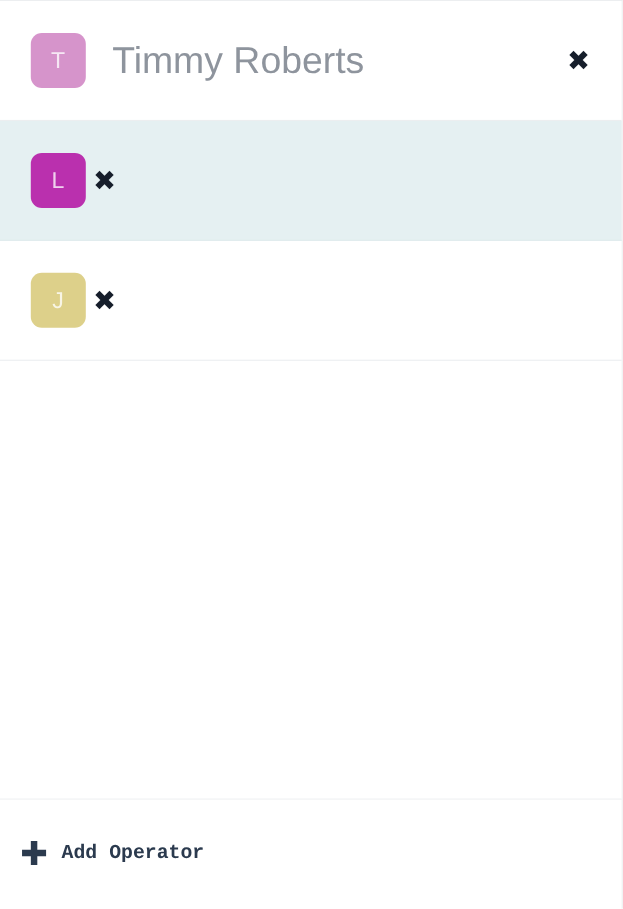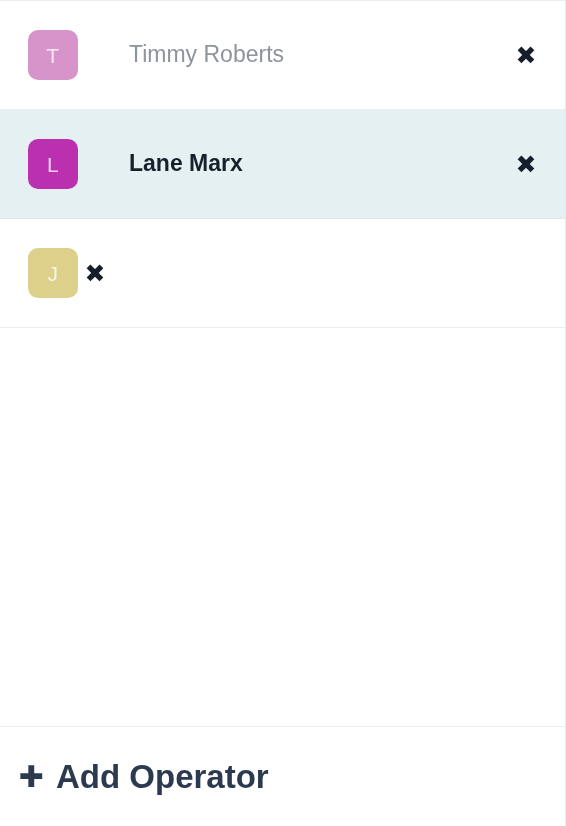--- a/index.html
+++ b/index.html
@@ -64,22 +64,22 @@
     line-height: 1;
     letter-spacing: 0.5px;
     user-select: none;
   }
   .avatar.soft {
     color: rgba(255,255,255,0.78);
   }
 
   .operator-name {
     flex: 1 1 auto;
-    margin-left: 51px;
-    font-size: 23px;
+    margin-left: 24px;
+    font-size: 34px;
     line-height: 1.2;
     color: #8e949d;
     font-weight: 400;
     white-space: nowrap;
     overflow: hidden;
     text-overflow: ellipsis;
   }
   .operator-row.selected .operator-name {
     color: #18202c;
     font-weight: 700;
@@ -139,43 +139,43 @@
     width: 26px;
     height: 26px;
     font-size: 30px;
     line-height: 1;
     font-weight: 700;
     font-family: "DejaVu Sans", sans-serif;
     color: #2b3a4e;
   }
   .add-operator-label {
     margin-left: 12px;
-    font-size: 33px;
+    font-size: 18px;
     line-height: 1.2;
     font-weight: 700;
     color: #2b3a4e;
     white-space: nowrap;
+    font-family: Liberation Mono, monospace;
   }
 </style>
 </head>
 <body>
 
 <div class="panel">
 
   <div class="operator-list">
 
     <div class="operator-row">
       <div class="avatar soft" style="background-color: rgb(214, 148, 203);">T</div>
       <div class="operator-name">Timmy Roberts</div>
       <button class="remove-btn">✖</button>
     </div>
 
     <div class="operator-row selected">
       <div class="avatar soft" style="background-color: rgb(186, 48, 174);">L</div>
-      <div class="operator-name">Lane Marx</div>
       <button class="remove-btn">✖</button>
     </div>
 
     <div class="operator-row">
       <div class="avatar soft" style="background-color: rgb(221, 208, 138);">J</div>
       <button class="remove-btn">✖</button>
     </div>
 
   </div>
 

